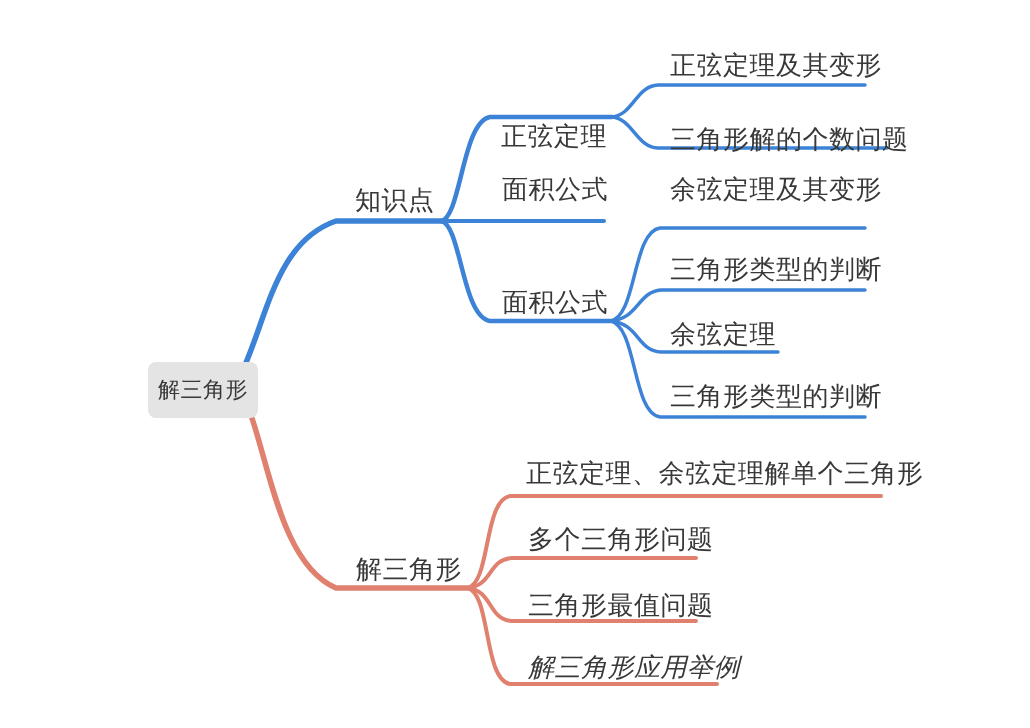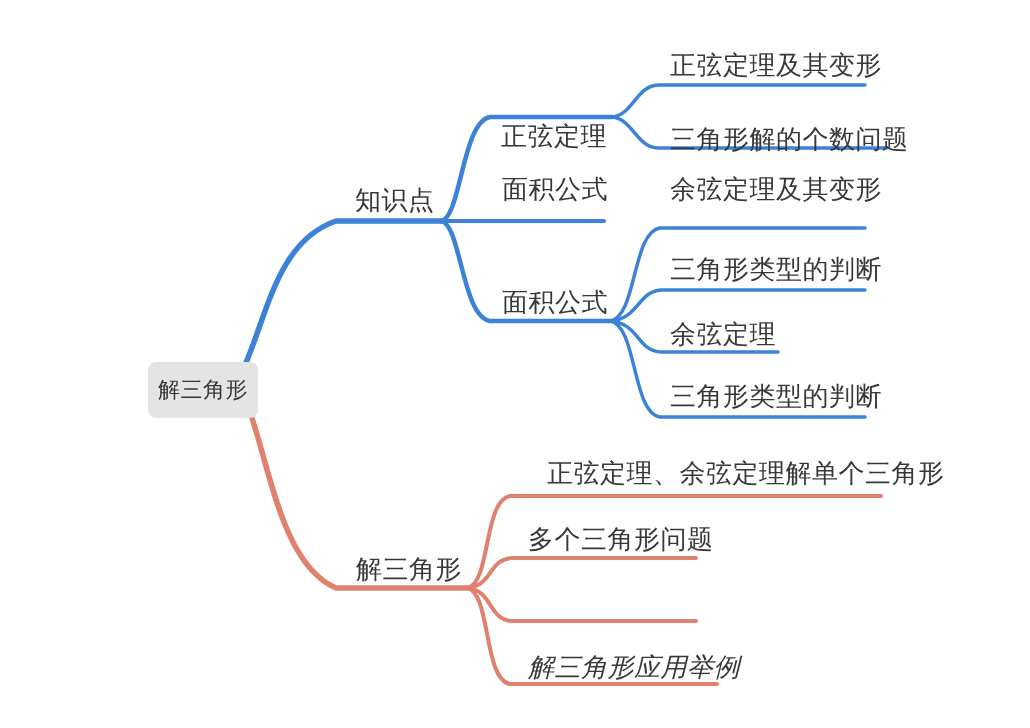--- a/index.html
+++ b/index.html
@@ -87,17 +87,18 @@
   <div class="node" style="left:502px; top:289px;">面积公式</div>
 
   <div class="node" style="left:670px; top:52px;">正弦定理及其变形</div>
   <div class="node" style="left:670px; top:126px;">三角形解的个数问题</div>
 
   <div class="node" style="left:670px; top:176px;text-align:right;">余弦定理及其变形</div>
   <div class="node" style="left:670px; top:256px;">三角形类型的判断</div>
   <div class="node" style="left:670px; top:321px;">余弦定理</div>
   <div class="node" style="left:670px; top:383px;">三角形类型的判断</div>
 
-  <div class="node" style="left:526px; top:460px;margin-left:21px;">正弦定理、余弦定理解单个三角形</div>
+  <div class="node" style="left:526px; top:460px;">正弦定理、余弦定理解单个三角形</div>
   <div class="node" style="left:528px; top:526px;text-align:center;">多个三角形问题</div>
+  <div class="node" style="left:528px; top:592px;">三角形最值问题</div>
   <div class="node" style="left:528px; top:654px;font-style:italic;">解三角形应用举例</div>
 
 </div>
 
 </body></html>

